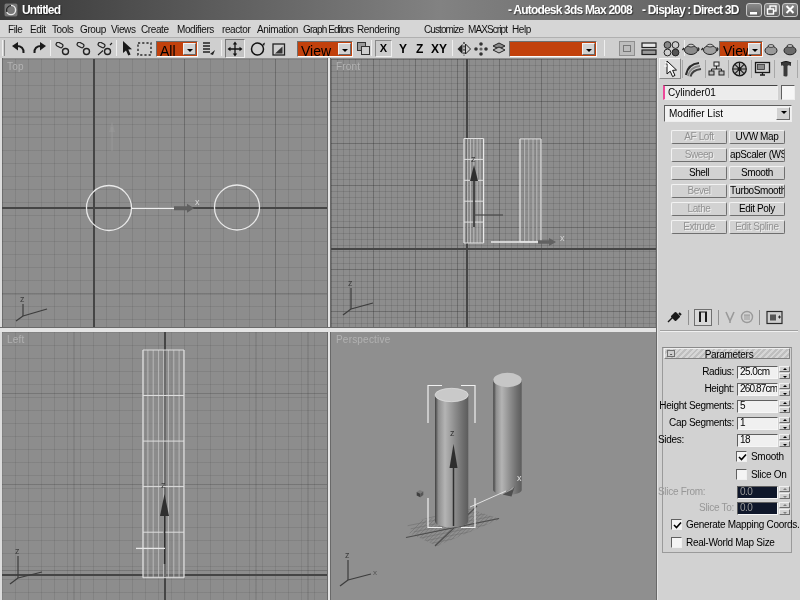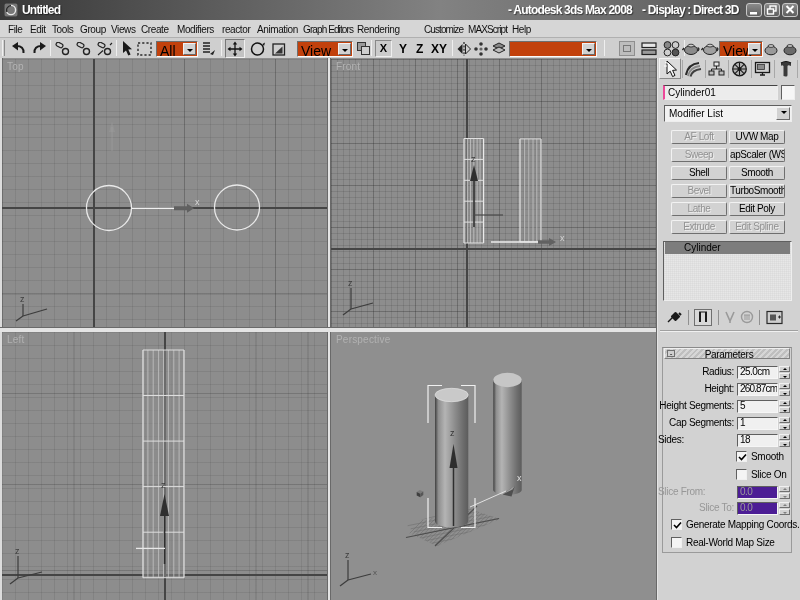--- a/index.html
+++ b/index.html
@@ -34,21 +34,21 @@
 .axv{position:absolute;width:2px;background:#454545}
 .axh{position:absolute;height:2px;background:#454545}
 
 #panel{left:658px;top:58px;width:142px;height:542px;background:#d2d2d2;font-size:10px}
 .btn{position:absolute;width:56px;height:14px;background:#d2d2d2;border:1px solid;border-color:#f2f2f2 #6f6f6f #6f6f6f #f2f2f2;border-radius:2px;font-size:10px;letter-spacing:-0.4px;text-align:center;line-height:12px;color:#000;overflow:hidden;white-space:nowrap}
 .btn.dis{color:#929292;text-shadow:1px 1px 0 #eee}
 .sunk{border:1px solid;border-color:#5f5f5f #eeeeee #eeeeee #5f5f5f}
 .pr{position:absolute;font-size:10px;letter-spacing:-0.3px;color:#000;white-space:nowrap}
 .pr.g{color:#979797}
 .pbox{position:absolute;width:41px;height:13px;background:#f0f0f0;border:1px solid;border-color:#5f5f5f #f6f6f6 #f6f6f6 #5f5f5f;font-size:10px;letter-spacing:-0.55px;color:#000;line-height:10.5px;padding-left:2px;overflow:hidden}
-.pbox.g{background:#4c1d95;color:#9a9a9a}
+.pbox.g{background:#0f172a;color:#9a9a9a}
 .spin{position:absolute;width:11px;height:13px}
 .spin i{position:absolute;left:0;width:11px;height:6px;background:#d2d2d2;border:1px solid;border-color:#f0f0f0 #707070 #707070 #f0f0f0}
 .spin i.up{top:0}.spin i.dn{top:7px}
 .spin i:after{content:"";position:absolute;left:2.5px;border:2.5px solid transparent}
 .spin i.up:after{top:1px;border-bottom-color:#000;border-top-width:0}
 .spin i.dn:after{top:1.5px;border-top-color:#000;border-bottom-width:0}
 .spin.g i:after{opacity:.4}
 .cb{position:absolute;width:11px;height:11px;background:#f4f4f4;border:1px solid;border-color:#606060 #f0f0f0 #f0f0f0 #606060}
 .cb svg{position:absolute;left:0px;top:0px}
 </style></head><body>
@@ -447,23 +447,20 @@
 <div class="btn dis" style="left:13px;top:90px">Sweep</div>
 <div class="btn" style="left:71px;top:90px">apScaler (WSI</div>
 <div class="btn" style="left:13px;top:108px">Shell</div>
 <div class="btn" style="left:71px;top:108px">Smooth</div>
 <div class="btn dis" style="left:13px;top:126px">Bevel</div>
 <div class="btn" style="left:71px;top:126px">TurboSmooth</div>
 <div class="btn dis" style="left:13px;top:144px">Lathe</div>
 <div class="btn" style="left:71px;top:144px">Edit Poly</div>
 <div class="btn dis" style="left:13px;top:162px">Extrude</div>
 <div class="btn dis" style="left:71px;top:162px">Edit Spline</div>
-<div class="abs sunk" style="left:5px;top:183px;width:129px;height:60px;background:#e7e7e7;background-image:repeating-linear-gradient(0deg,rgba(120,120,120,.06) 0 1px,transparent 1px 2px),repeating-linear-gradient(90deg,rgba(120,120,120,.06) 0 1px,transparent 1px 2px)">
-        <div style="position:absolute;left:1px;top:0px;right:1px;height:12px;background:#7d7d7d;color:#000;font-size:10px;padding-left:19px;line-height:12px">Cylinder</div>
-      </div>
 <svg class="abs" style="left:8px;top:251px" width="128" height="17" viewBox="0 0 128 17">
         <path d="M2 13 L7 8" stroke="#1a1a1a" stroke-width="1.4"></path>
         <rect x="6" y="4" width="7" height="7" rx="1" fill="#1a1a1a" transform="rotate(45 9.5 7.5)"></rect>
         <path d="M13 4 L15 6" stroke="#1a1a1a" stroke-width="2"></path>
         <rect x="22" y="1" width="1" height="15" fill="#909090"></rect>
         <rect x="28.5" y="0.5" width="17" height="16" fill="#d8d8d8" stroke="#6f6f6f"></rect>
         <path d="M34 3 L34 13 M40 3 L40 13" stroke="#1a1a1a" stroke-width="2"></path>
         <path d="M33 3 L41 3" stroke="#1a1a1a" stroke-width="1"></path>
         <rect x="52" y="1" width="1" height="15" fill="#909090"></rect>
         <path d="M60 3 L64 12 L68 3 M64 12 L64 14" stroke="#9a9a9a" stroke-width="1.6" fill="none"></path>

